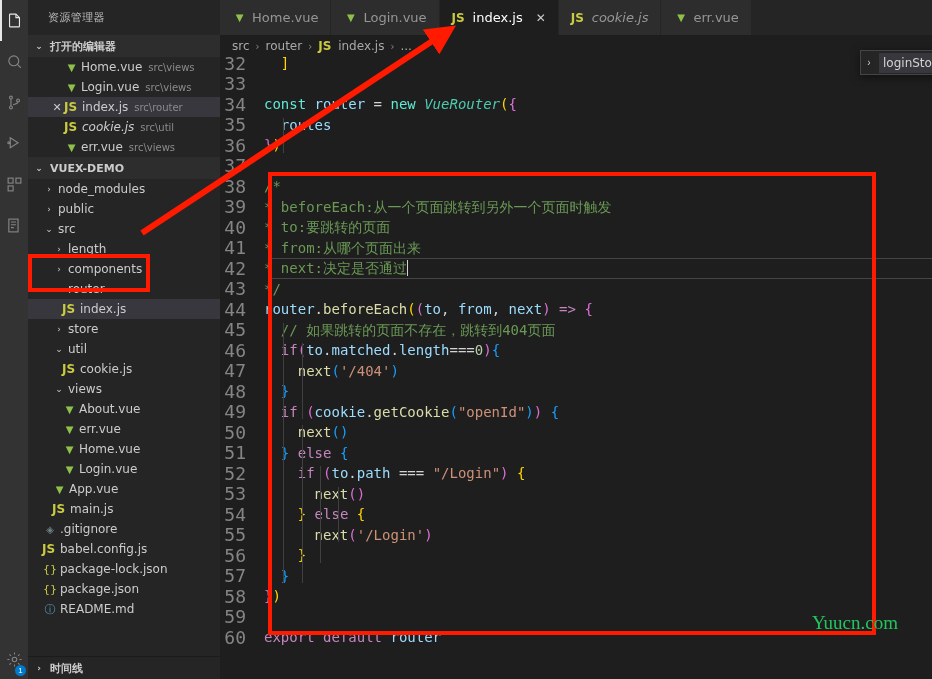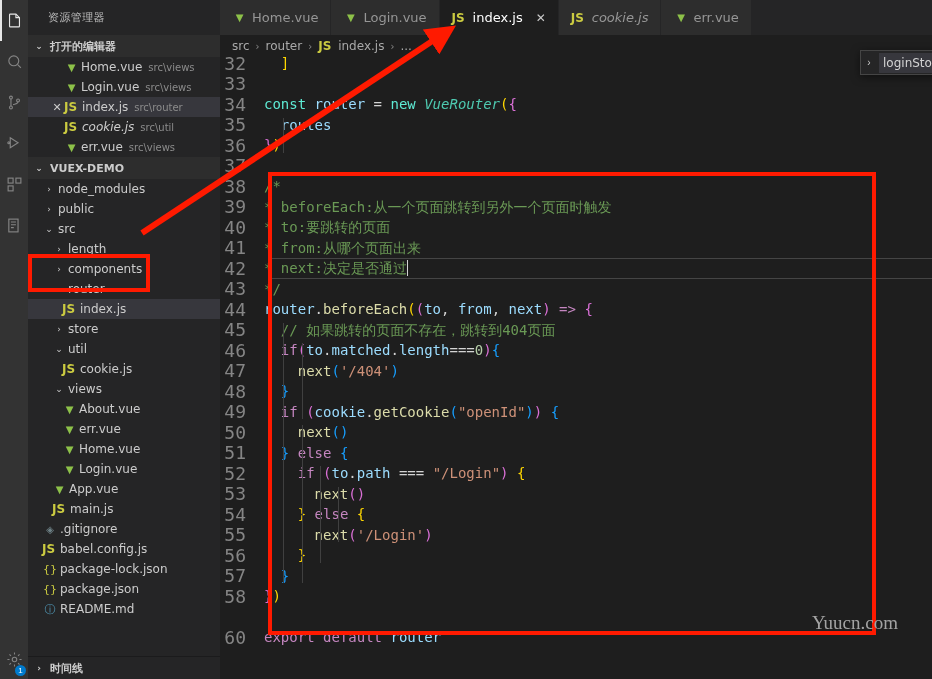--- a/index.html
+++ b/index.html
@@ -137,21 +137,21 @@
   .bc-popup .lbl { color: #d4d4d4; font-size: 12px; background:#37373d; padding: 3px 4px; font-family:"DejaVu Sans",sans-serif; }
 
   
   .anno-box {
     position: absolute; border: 4px solid #ff1a00; z-index: 30; pointer-events: none;
   }
   #anno-code { left: 268px; top: 172px; width: 608px; height: 463px; }
   #anno-tree { left: 28px; top: 254px; width: 122px; height: 38px; }
   .arrow-svg { position: absolute; left: 0; top: 0; width: 932px; height: 679px; z-index: 35; pointer-events: none; }
   .watermark {
-    position: absolute; left: 812px; top: 612px; color: #a3a3a3;
+    position: absolute; left: 812px; top: 612px; color: #22c55e;
     font-family: "Liberation Serif", "DejaVu Serif", serif; font-size: 19px; z-index: 36;
   }
 </style>
 </head>
 <body>
 
 <div id="app">
 
   <div class="activitybar">
     <div class="act-icon active">
@@ -510,20 +510,24 @@
           <span class="ltext"><span class="t-op">    </span><span class="t-p1">}</span></span>
         </div>
         <div class="code-line" style="top: 508.5px;">
           <span class="lnum">57</span>
           <span class="ltext"><span class="t-op">  </span><span class="t-p3">}</span></span>
         </div>
         <div class="code-line" style="top: 529px;">
           <span class="lnum">58</span>
           <span class="ltext"><span class="t-p2">}</span><span class="t-p1">)</span></span>
         </div>
+        <div class="code-line" style="top: 549.5px;">
+          <span class="lnum">59</span>
+          <span class="ltext"></span>
+        </div>
         <div class="code-line" style="top: 570px;">
           <span class="lnum">60</span>
           <span class="ltext"><span class="t-kw2">export </span><span class="t-kw2">default </span><span class="t-var">router</span></span>
         </div>
         <div class="indent-guide" style="left: 63px; top: 60.5px; height: 35px;"></div>
         <div class="indent-guide" style="left: 63px; top: 265.5px; height: 260.5px;"></div>
         <div class="indent-guide" style="left: 82px; top: 286px; height: 76px;"></div>
         <div class="indent-guide" style="left: 82px; top: 368px; height: 158px;"></div>
         <div class="indent-guide" style="left: 100px; top: 409px; height: 96.5px;"></div>
         <div class="indent-guide" style="left: 118px; top: 429.5px; height: 55.5px;"></div>

